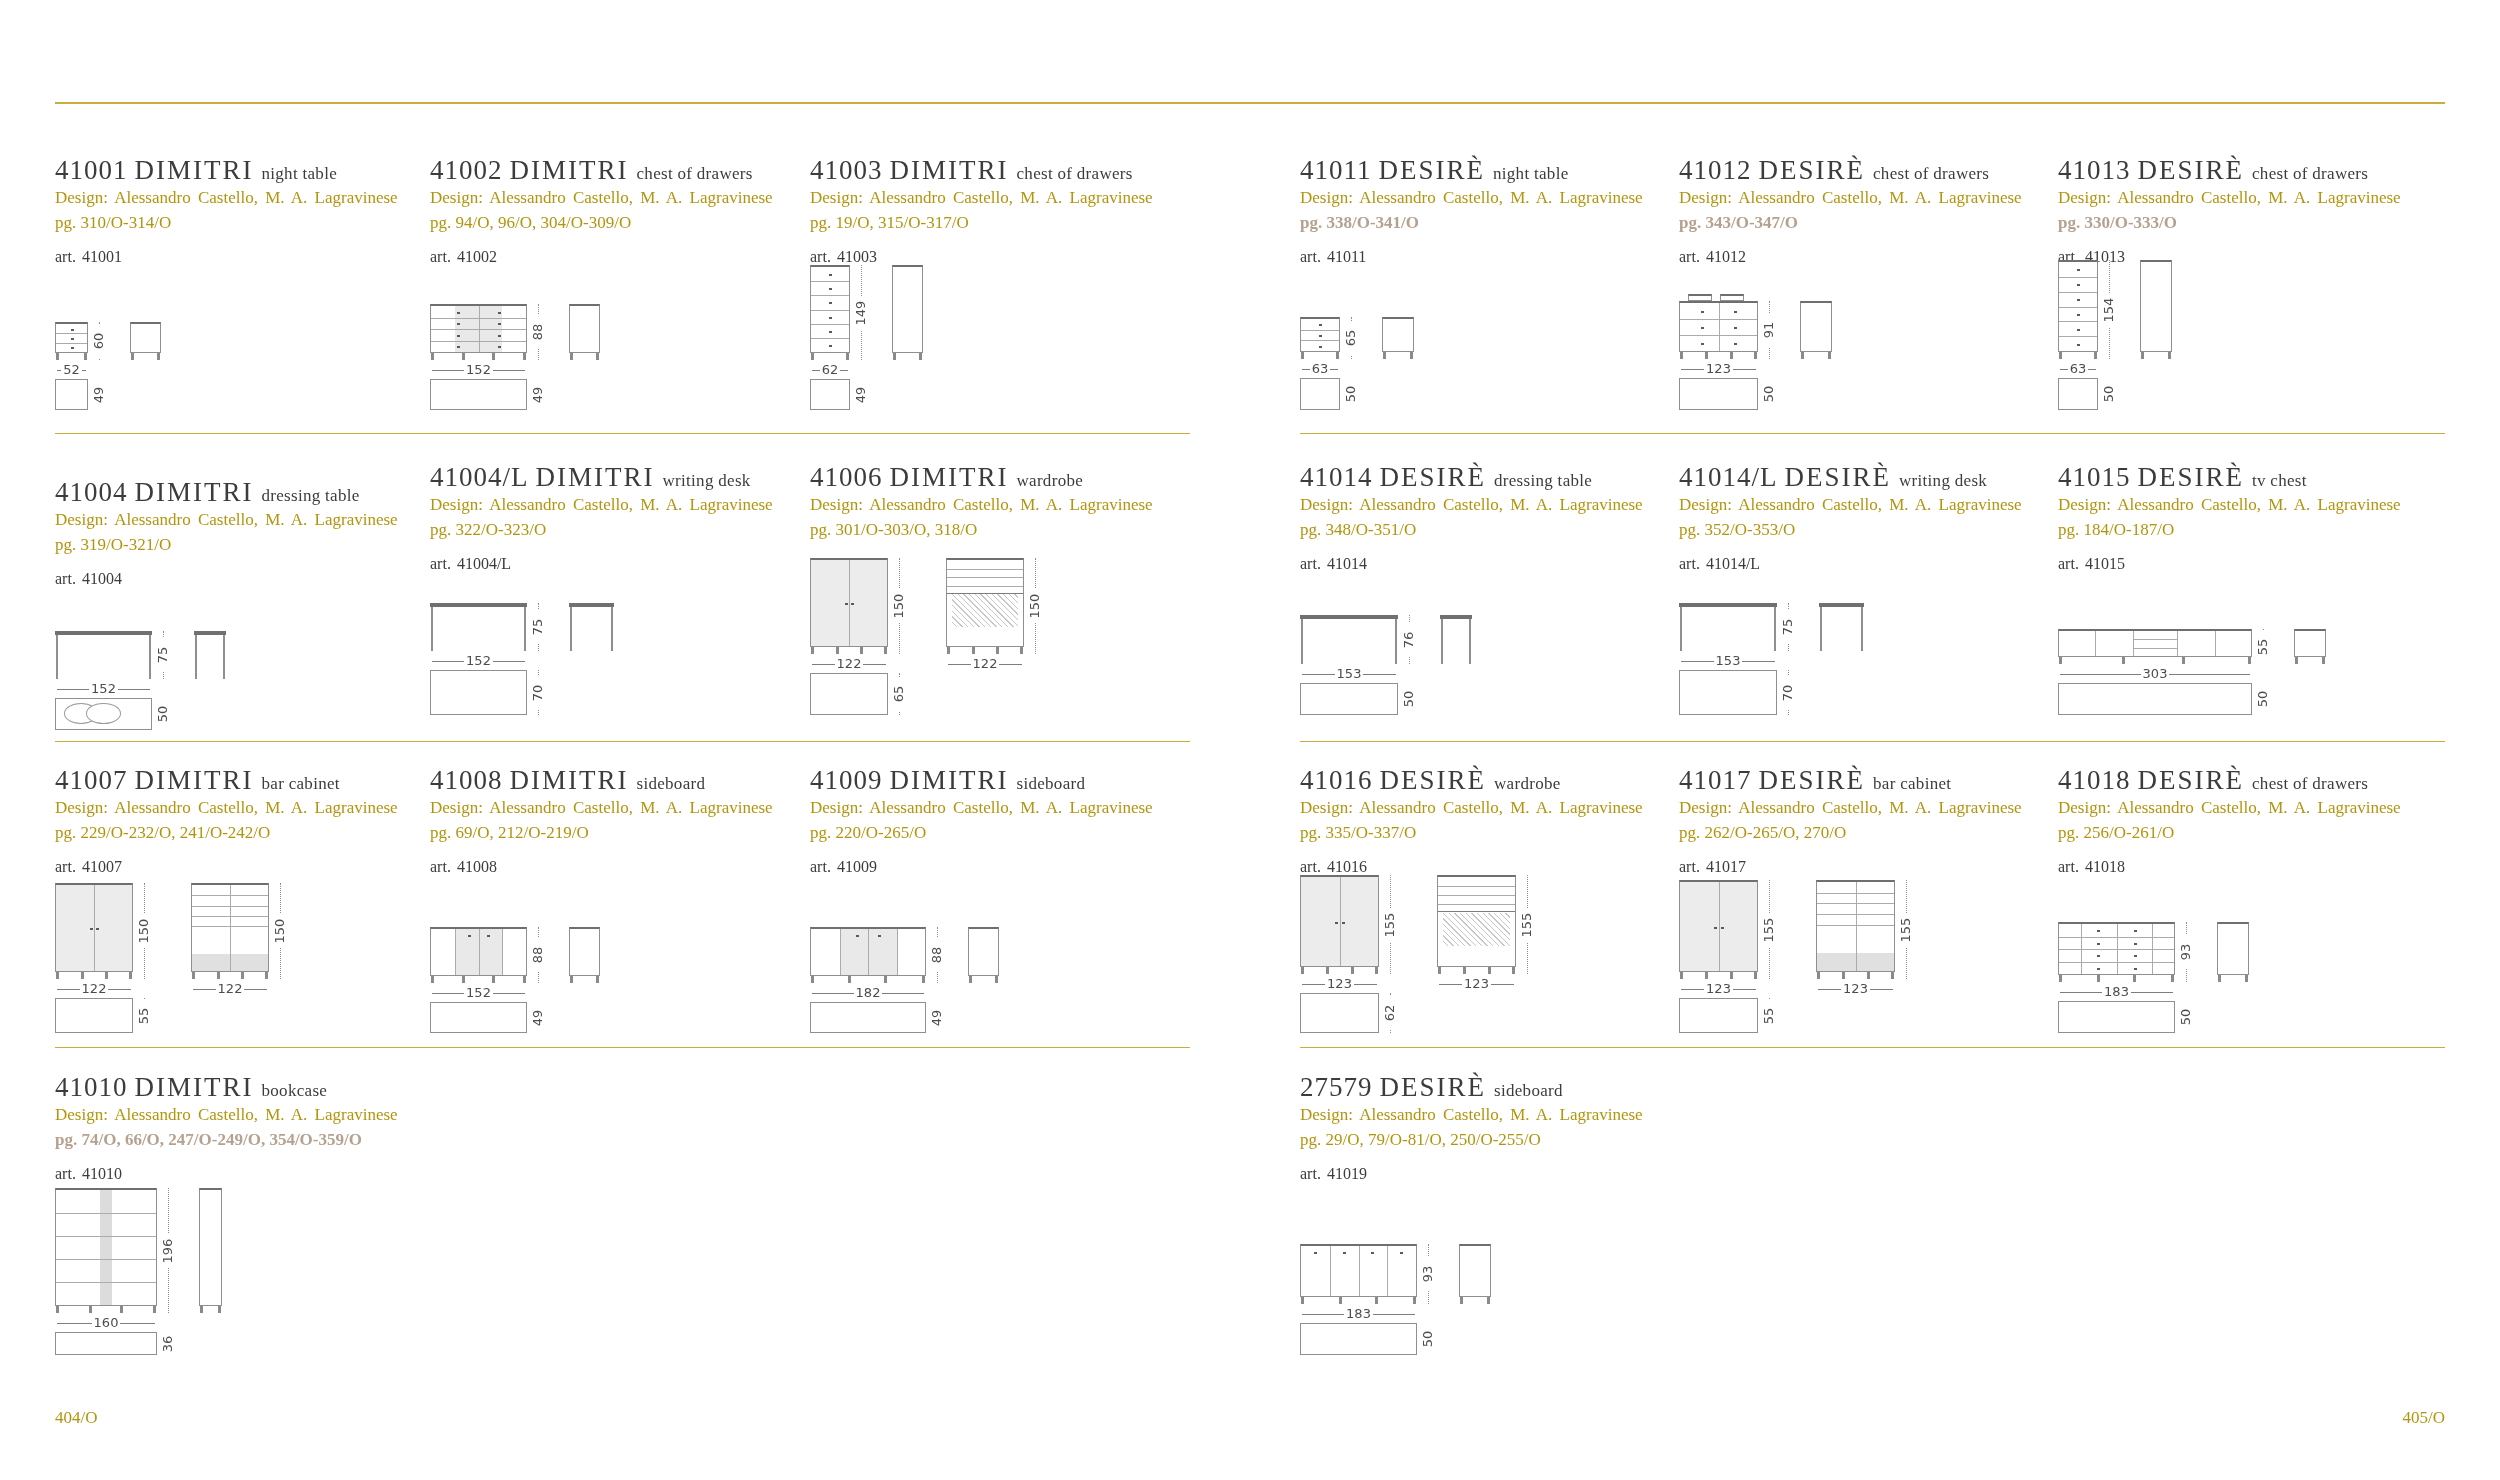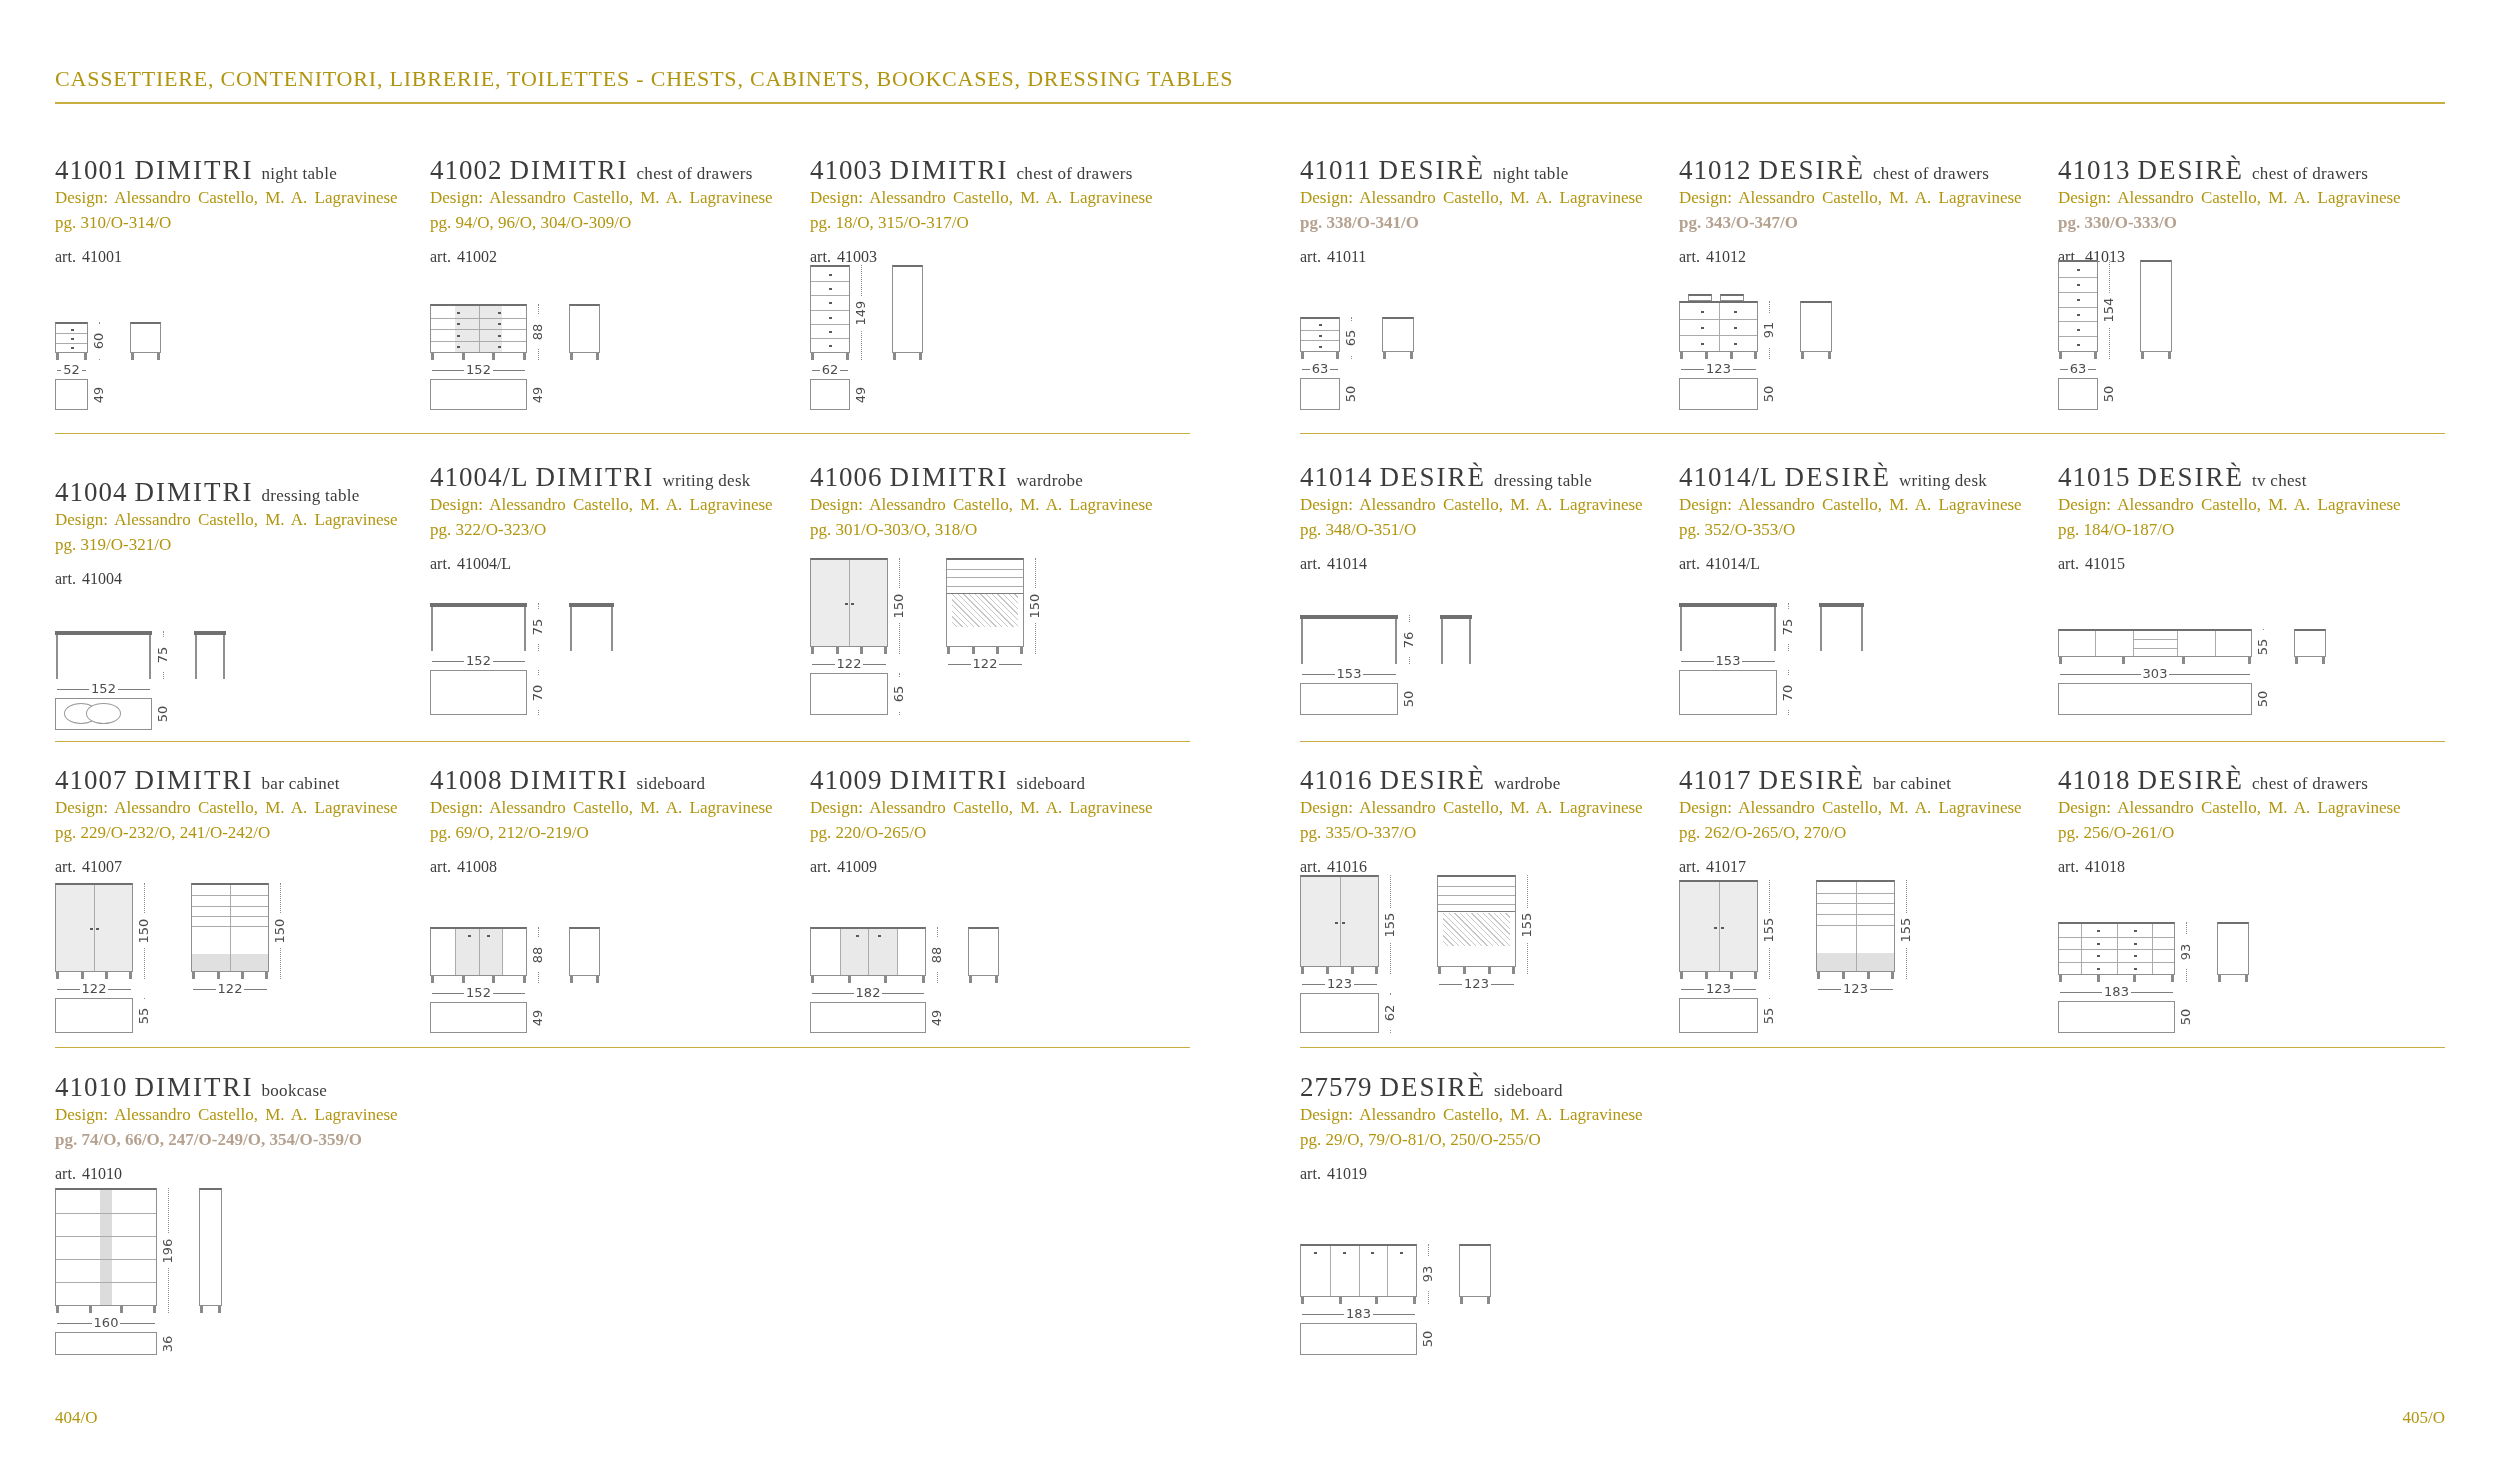--- a/index.html
+++ b/index.html
@@ -38,21 +38,20 @@
   .dim{font-family:"DejaVu Sans",sans-serif;font-size:13px;color:#4d4d4d;line-height:14px;}
   .dim-w{position:absolute;height:14px;display:flex;align-items:center;justify-content:center;white-space:nowrap;}
   .dim-w::before,.dim-w::after{content:"";flex:1 1 auto;border-top:1px solid #7d7d7d;margin:0 2px;}
   .dim-v{position:absolute;width:34px;height:14px;text-align:center;transform:rotate(-90deg);background:#fff;white-space:nowrap;}
   .tick{position:absolute;width:0;border-left:1px dotted #8c8c8c;}
 </style>
 </head>
 <body>
 
 <div class="spread">
-  <div class="catalog-title">CASSETTIERE, CONTENITORI, LIBRERIE, TOILETTES - CHESTS, CABINETS, BOOKCASES, DRESSING TABLES</div>
   <div class="title-rule"></div>
   <div id="cells">
       <div class="cell" style="left: 55px; top: 155px;">
     <div class="cell-title">
       <span class="code">41001</span><span class="name">DIMITRI</span><span class="type">night table</span>
     </div>
     <div class="design">Design:  Alessandro Castello, M. A. Lagravinese</div>
     <div class="pg">pg. 310/O-314/O</div>
     <div class="art">art. 41001</div>
     <div class="tech" style="top: -45px;">
@@ -112,21 +111,21 @@
           <div class="dim dim-w" style="left: 0px; bottom: 33px; width: 97px; position: absolute;">152</div>
           <div class="tick" style="left: 108px; bottom: 0px; width: 0px; height: 31px; position: absolute;"></div>
           <div class="dim dim-v" style="left: 91px; bottom: 8.5px; position: absolute;">49</div>
         </div>
   </div>
       <div class="cell" style="left: 810px; top: 155px;">
     <div class="cell-title">
       <span class="code">41003</span><span class="name">DIMITRI</span><span class="type">chest of drawers</span>
     </div>
     <div class="design">Design:  Alessandro Castello, M. A. Lagravinese</div>
-    <div class="pg">pg. 18/O, 315/O-317/O</div>
+    <div class="pg">pg. 19/O, 315/O-317/O</div>
     <div class="art">art. 41003</div>
     <div class="tech" style="top: -45px;">
           <div class="leg" style="left: 1px; bottom: 50px; width: 3px; height: 7px; position: absolute;"></div>
           <div class="leg" style="left: 36px; bottom: 50px; width: 3px; height: 7px; position: absolute;"></div>
           <div class="vf" style="left: 0px; bottom: 57px; width: 40px; height: 88px; position: absolute;">
             <div class="hl" style="top: 16.7%;"></div>
             <div class="hl" style="top: 33.3%;"></div>
             <div class="hl" style="top: 50%;"></div>
             <div class="hl" style="top: 66.7%;"></div>
             <div class="hl" style="top: 83.3%;"></div>

